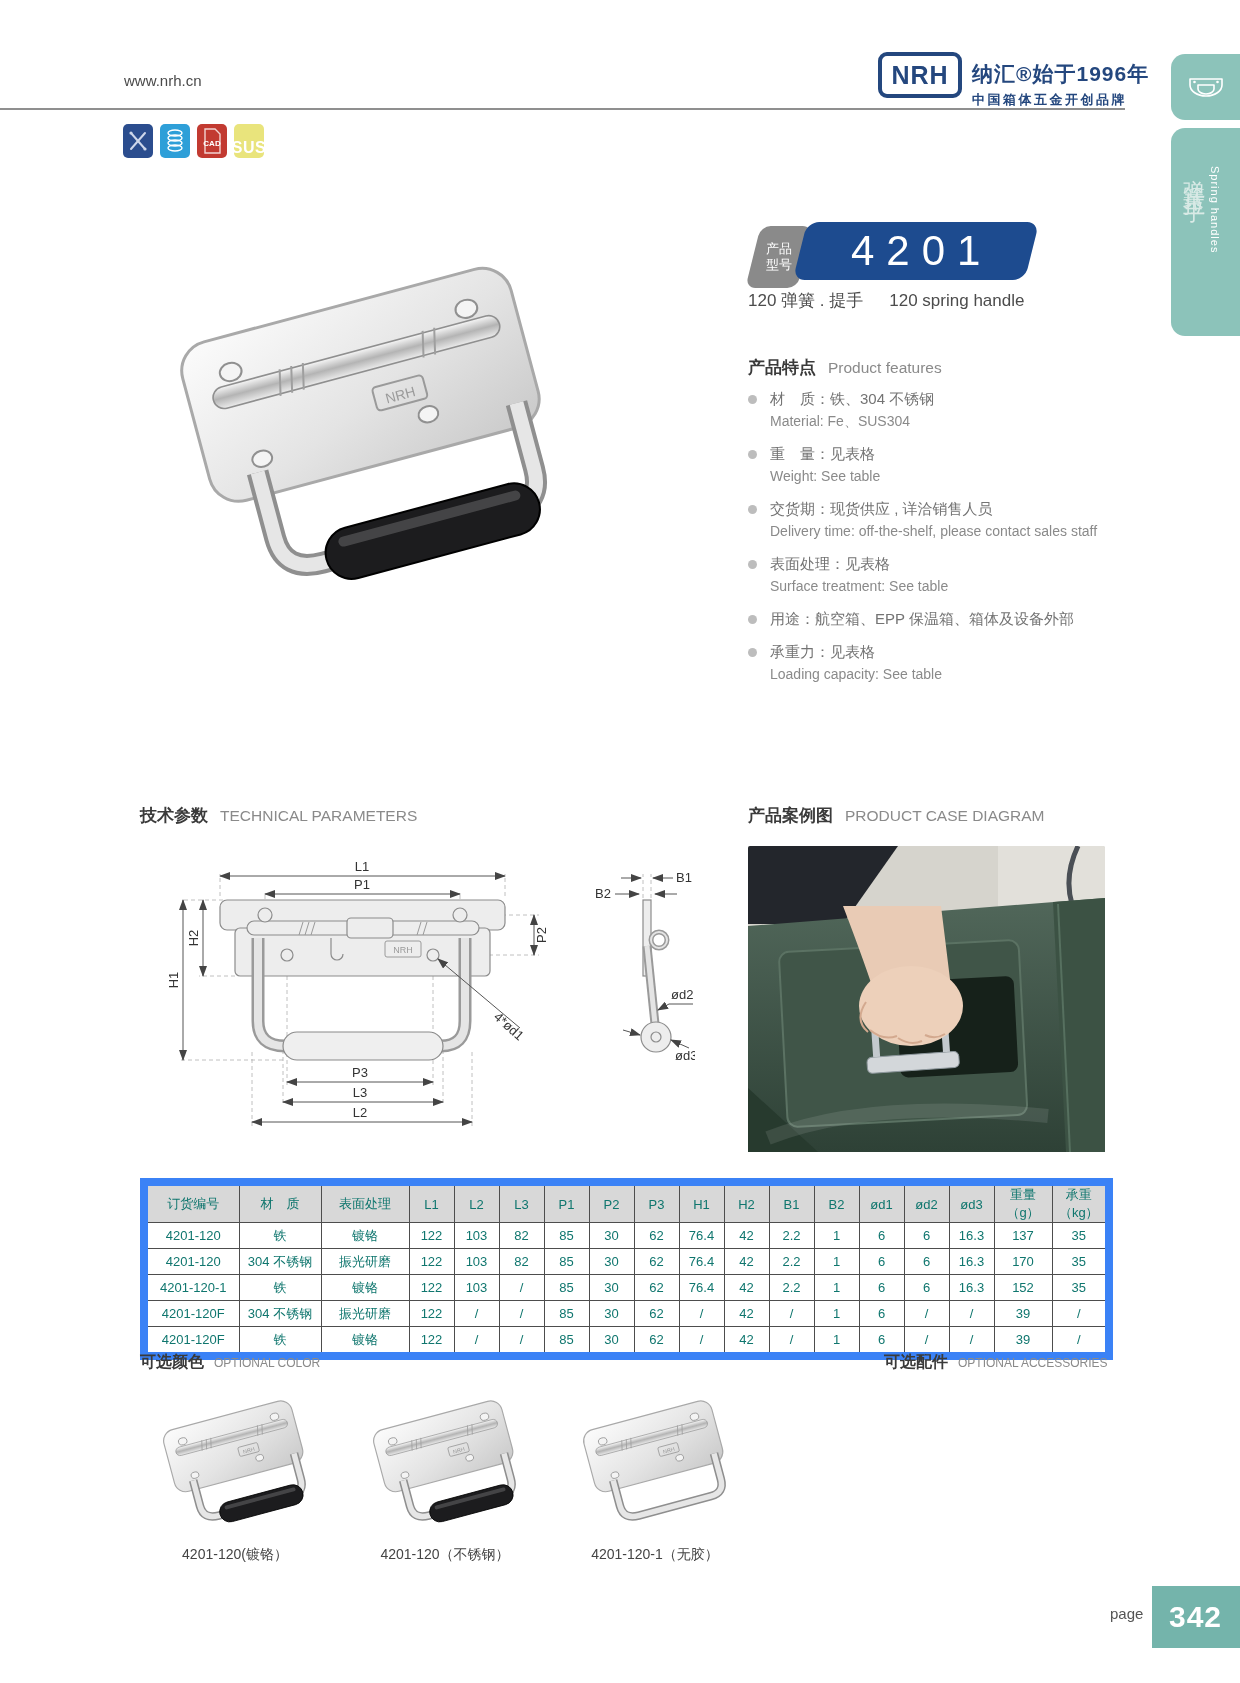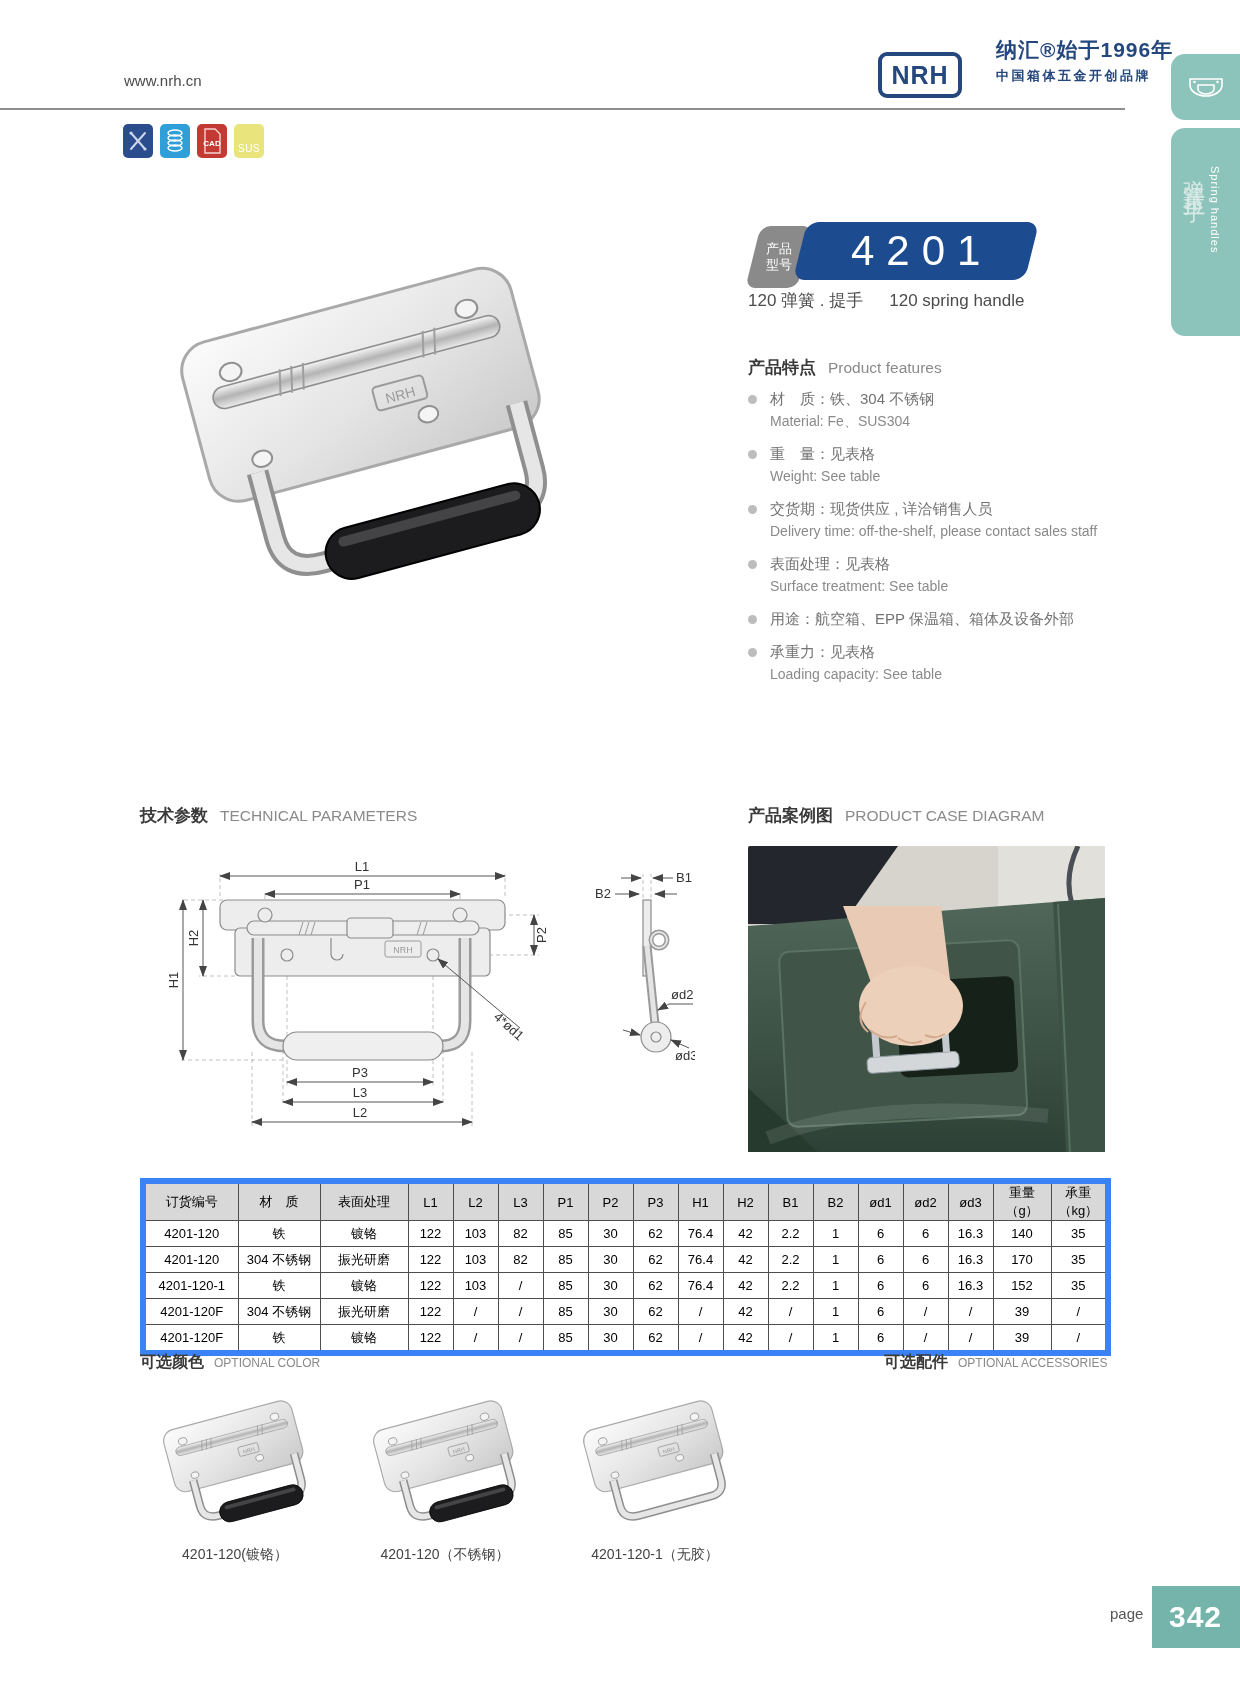--- a/index.html
+++ b/index.html
@@ -5,32 +5,32 @@
   html,body{margin:0;padding:0;background:#fff;}
   #page{position:relative;width:1240px;height:1683px;background:#fff;overflow:hidden;
         font-family:"Liberation Sans","DejaVu Sans",sans-serif;color:#3a3a3a;}
 
   
   .url{position:absolute;left:124px;top:72px;font-size:15px;color:#4a4a4a;}
   .header-line{position:absolute;left:0;top:108px;width:1125px;height:2px;background:#8f8f8f;}
   .logo-box{position:absolute;left:878px;top:52px;width:76px;height:38px;border:4px solid var(--brand-navy,#24477e);
             border-radius:9px;display:flex;align-items:center;justify-content:center;}
   .logo-box span{font-size:25px;font-weight:bold;color:var(--brand-navy,#24477e);letter-spacing:1px;}
-  .brand{position:absolute;left:972px;top:36px;color:var(--brand-navy,#24477e);margin-left:24px;}
+  .brand{position:absolute;left:972px;top:60px;color:var(--brand-navy,#24477e);}
   .brand .b1{font-size:21px;font-weight:bold;letter-spacing:1px;}
   .brand .b2{font-size:13px;letter-spacing:2.5px;margin-top:3px;font-weight:bold;}
 
   
   .icons-row{position:absolute;left:123px;top:124px;display:flex;gap:7px;}
   .ic{width:30px;height:34px;border-radius:5px;display:flex;align-items:center;justify-content:center;overflow:hidden;text-align:center;}
   .ic-blue{background:var(--icon-blue,#2b4d8e);}
   .ic-lblue{background:var(--icon-lightblue,#2e9fd8);}
   .ic-red{background:var(--icon-red,#c23a31);}
   .ic-yellow{background:var(--icon-yellow,#e9e47c);}
-  .sus-label{color:#fff;font-weight:normal;font-size:10px;letter-spacing:.5px;margin-top:14px;}
+  .sus-label{color:#fff;font-weight:bold;font-size:16px;letter-spacing:.5px;margin-top:14px;}
 
   
   .tab{position:absolute;left:1171px;width:69px;background:var(--tab-teal,#8cc3ba);border-radius:14px 0 0 14px;}
   .tab1{top:54px;height:66px;display:flex;align-items:center;justify-content:center;}
   .tab2{top:128px;height:208px;}
   .vtext{writing-mode:vertical-rl;text-orientation:mixed;position:absolute;}
   .cat-cn{left:8px;top:34px;font-size:22px;letter-spacing:7px;color:#d9eae6;}
   .cat-en{left:38px;top:38px;font-size:11px;letter-spacing:1px;color:#ffffff;}
 
   
@@ -62,21 +62,21 @@
   .feature-item .cn{font-size:15px;color:#737373;line-height:22px;}
   .feature-item .en{font-size:14px;color:#8a8a8a;line-height:22px;white-space:nowrap;}
 
   
   .main-photo{position:absolute;left:125px;top:235px;}
   .tech-drawing{position:absolute;left:135px;top:838px;}
   .case-photo{position:absolute;left:748px;top:846px;border-radius:2px;overflow:hidden;}
 
   
   .params{position:absolute;left:140px;top:1178px;width:965px;border-collapse:collapse;table-layout:fixed;
-          border:6px solid #3b82f6;font-size:13px;color:#000000;}
+          border:8px solid #3b82f6;font-size:13px;color:#0f766e;}
   .params th{background:var(--table-header-bg,#d8d8d8);font-weight:normal;height:27px;border:1px solid #4d4d4d;padding:0;}
   .params td{height:25px;border:1px solid #4d4d4d;text-align:center;padding:0;}
 
   
   .gallery{position:absolute;left:140px;top:1388px;display:flex;gap:20px;}
   .gal-fig,.acc-fig{margin:0;width:190px;text-align:center;}
   .acc-fig{position:absolute;left:900px;top:1390px;width:230px;}
   .cap{font-size:14px;color:#444;margin-top:6px;}
 
   
@@ -403,21 +403,21 @@
           <td>85</td>
           <td>30</td>
           <td>62</td>
           <td>76.4</td>
           <td>42</td>
           <td>2.2</td>
           <td>1</td>
           <td>6</td>
           <td>6</td>
           <td>16.3</td>
-          <td>140</td>
+          <td>137</td>
           <td>35</td>
         </tr>
         <tr>
           <td>4201-120</td>
           <td>304 不锈钢</td>
           <td>振光研磨</td>
           <td>122</td>
           <td>103</td>
           <td>82</td>
           <td>85</td>

